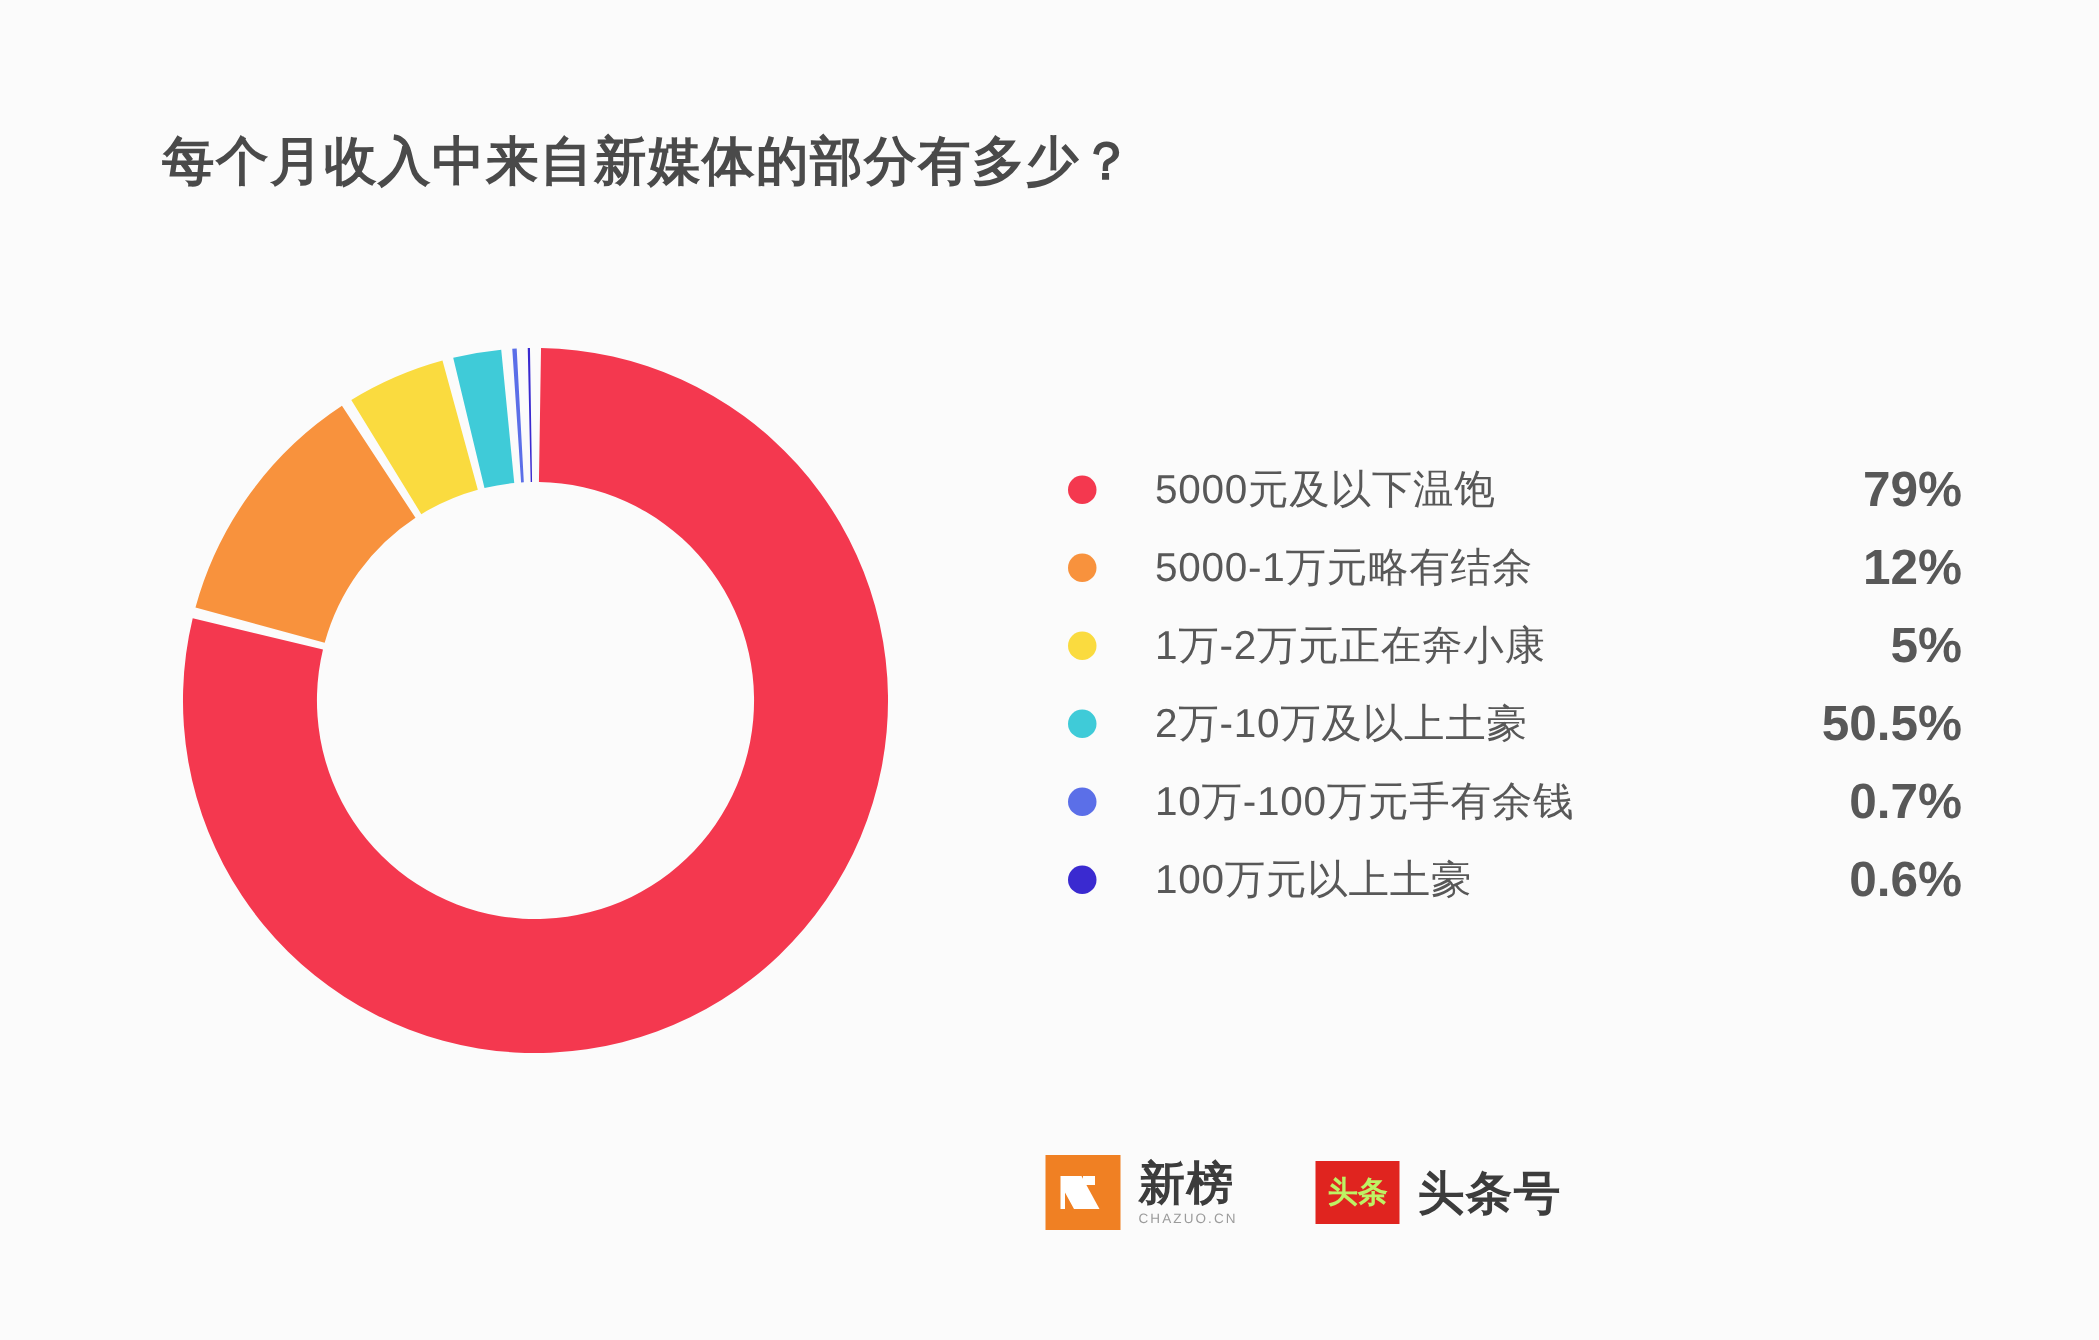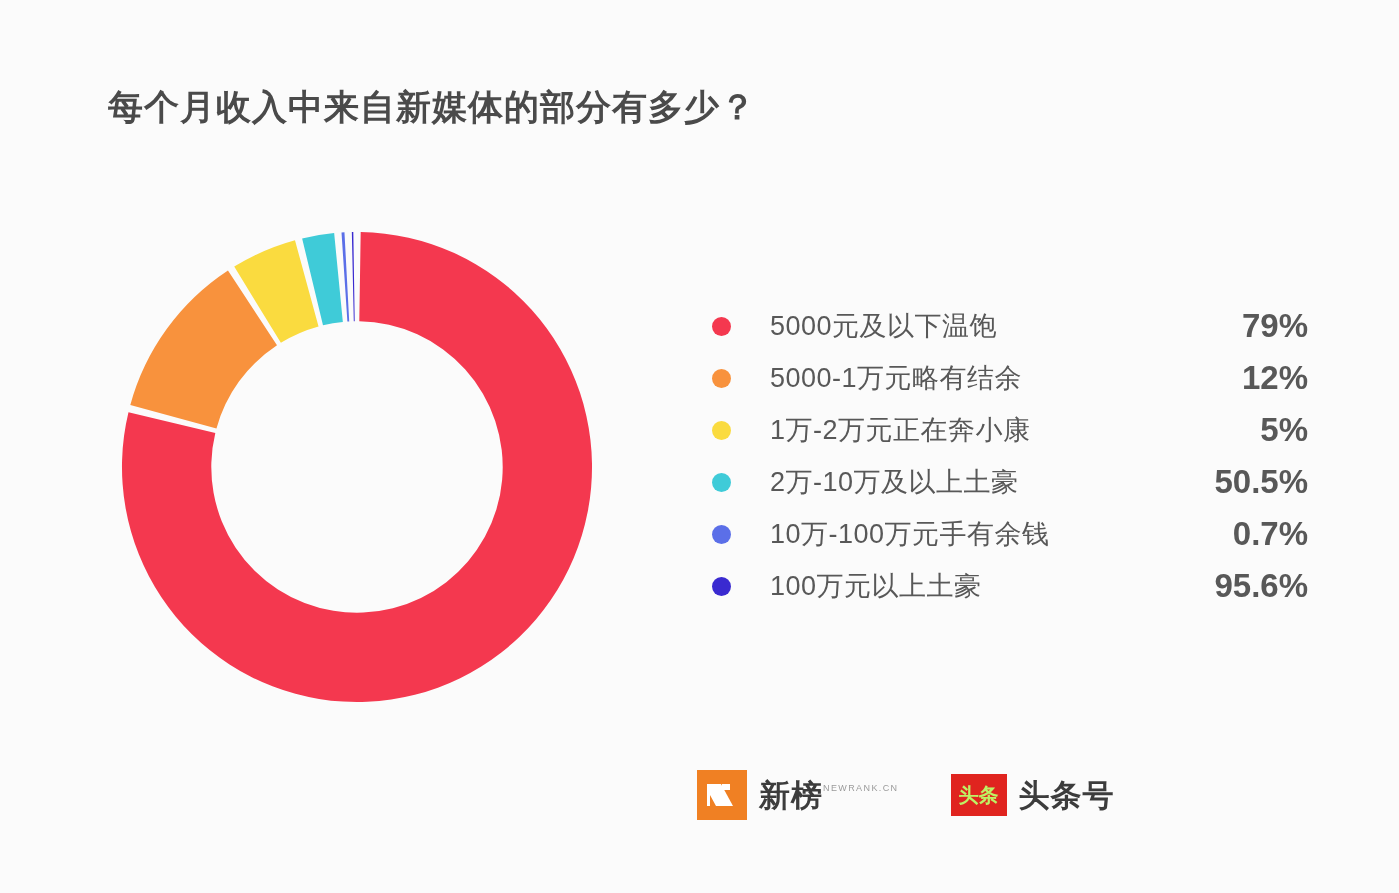--- a/index.html
+++ b/index.html
@@ -97,21 +97,21 @@
     gap: 12px;
   }
   .logo-mark {
     flex: 0 0 auto;
     display: flex;
     align-items: center;
     justify-content: center;
   }
   .logo-text-col {
     display: flex;
-    flex-direction: row;
+    flex-direction: column;
     justify-content: flex-start;
     line-height: 1;
   }
   .logo-name {
     font-size: 31px;
     font-weight: bold;
     color: #3c3c3c;
     letter-spacing: 1px;
     white-space: nowrap;
   }
@@ -224,37 +224,37 @@
 
     <div class="legend-row">
       <span class="legend-dot" style="background-color: rgb(91, 111, 232);"></span>
       <span class="legend-label">10万-100万元手有余钱</span>
       <span class="legend-value">0.7%</span>
     </div>
 
     <div class="legend-row">
       <span class="legend-dot" style="background-color: rgb(58, 42, 208);"></span>
       <span class="legend-label">100万元以上土豪</span>
-      <span class="legend-value">95.6%</span>
+      <span class="legend-value">0.6%</span>
     </div>
 
   </div>
 
   <div class="footer-logos">
 
     <div class="logo">
       <span class="logo-mark mark-newrank">
         <svg width="50" height="50" viewBox="0 0 50 50" aria-hidden="true">
           <path d="M10 36 L10 14 L19 14 L25 25 L25 14 L33 14 L33 20 L27 20 L27 36 L19 36 L13 25 L13 36 Z" fill="#ffffff"></path>
           <path d="M15 14 L24 14 L36 36 L27 36 Z" fill="#ffffff"></path>
         </svg>
       </span>
       <span class="logo-text-col">
         <span class="logo-name">新榜</span>
-        <span class="logo-sub">NEWRANK.CN</span>
+        <span class="logo-sub">CHAZUO.CN</span>
       </span>
     </div>
 
     <div class="logo">
       <span class="logo-mark mark-toutiao">头条</span>
       <span class="logo-text-col">
         <span class="logo-name">头条号</span>
       </span>
     </div>
 

